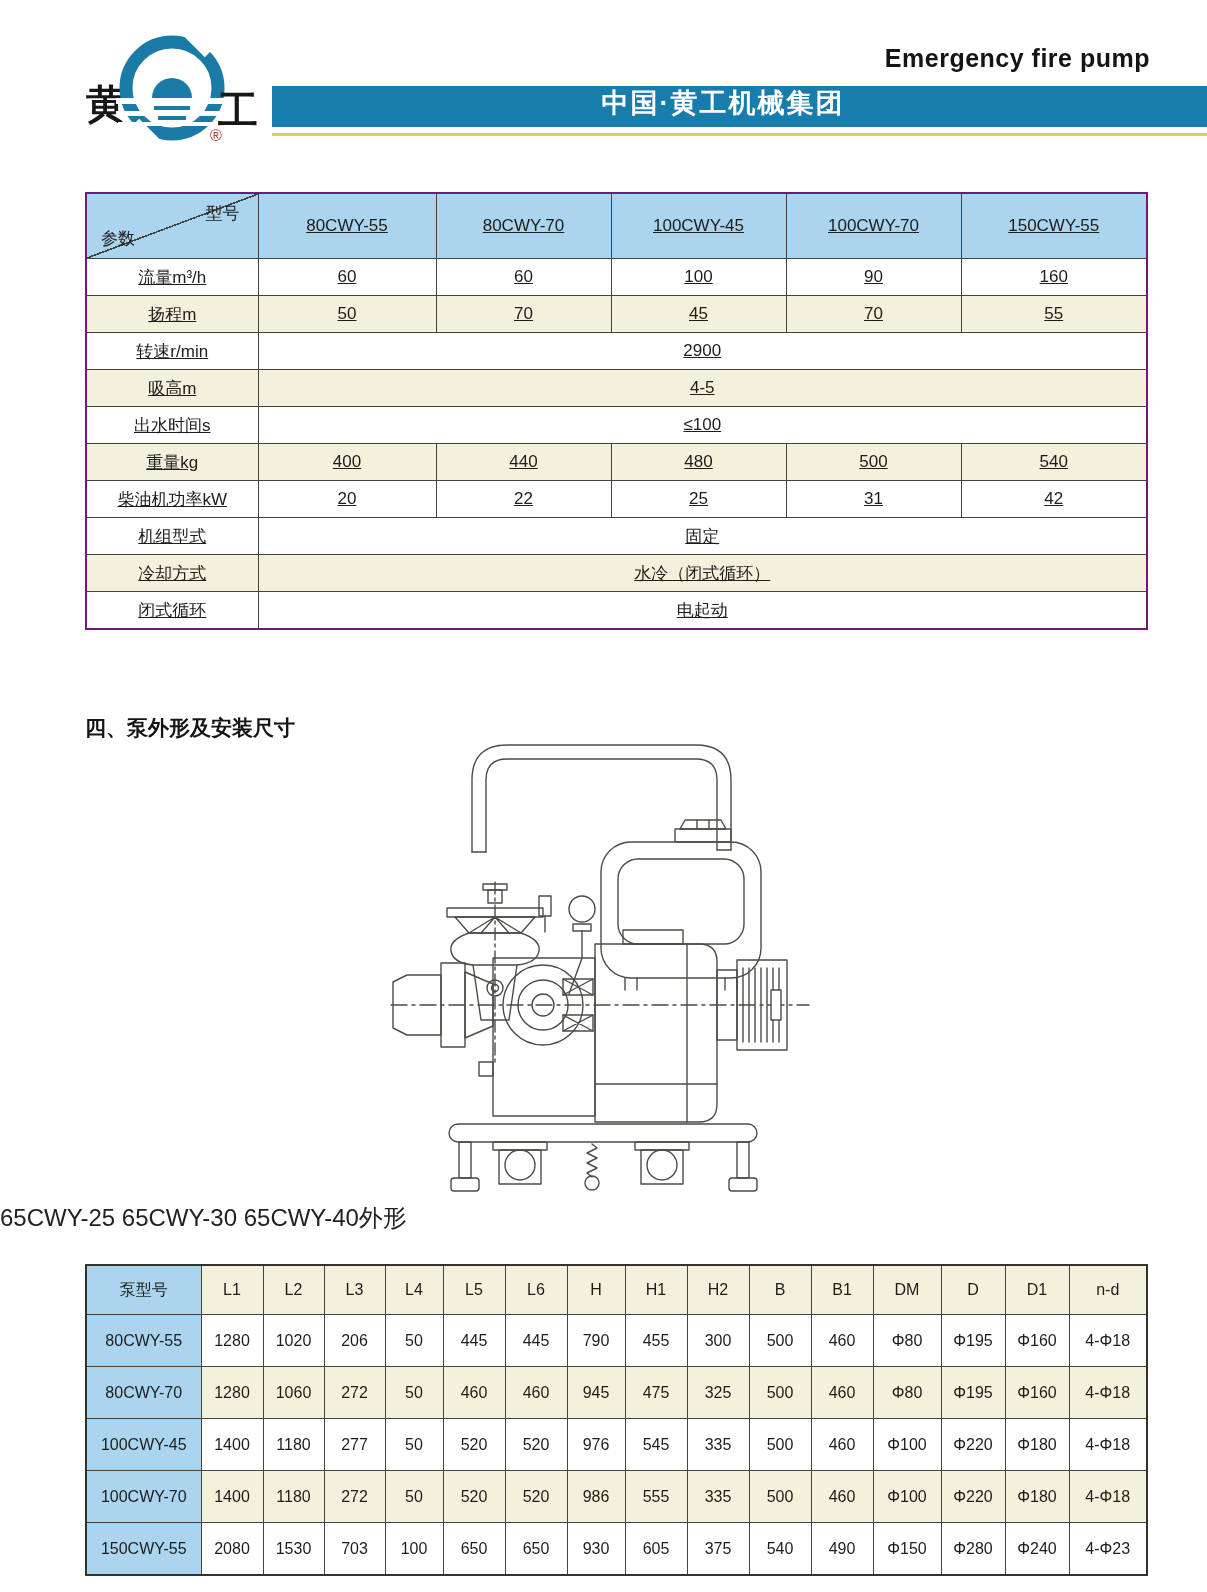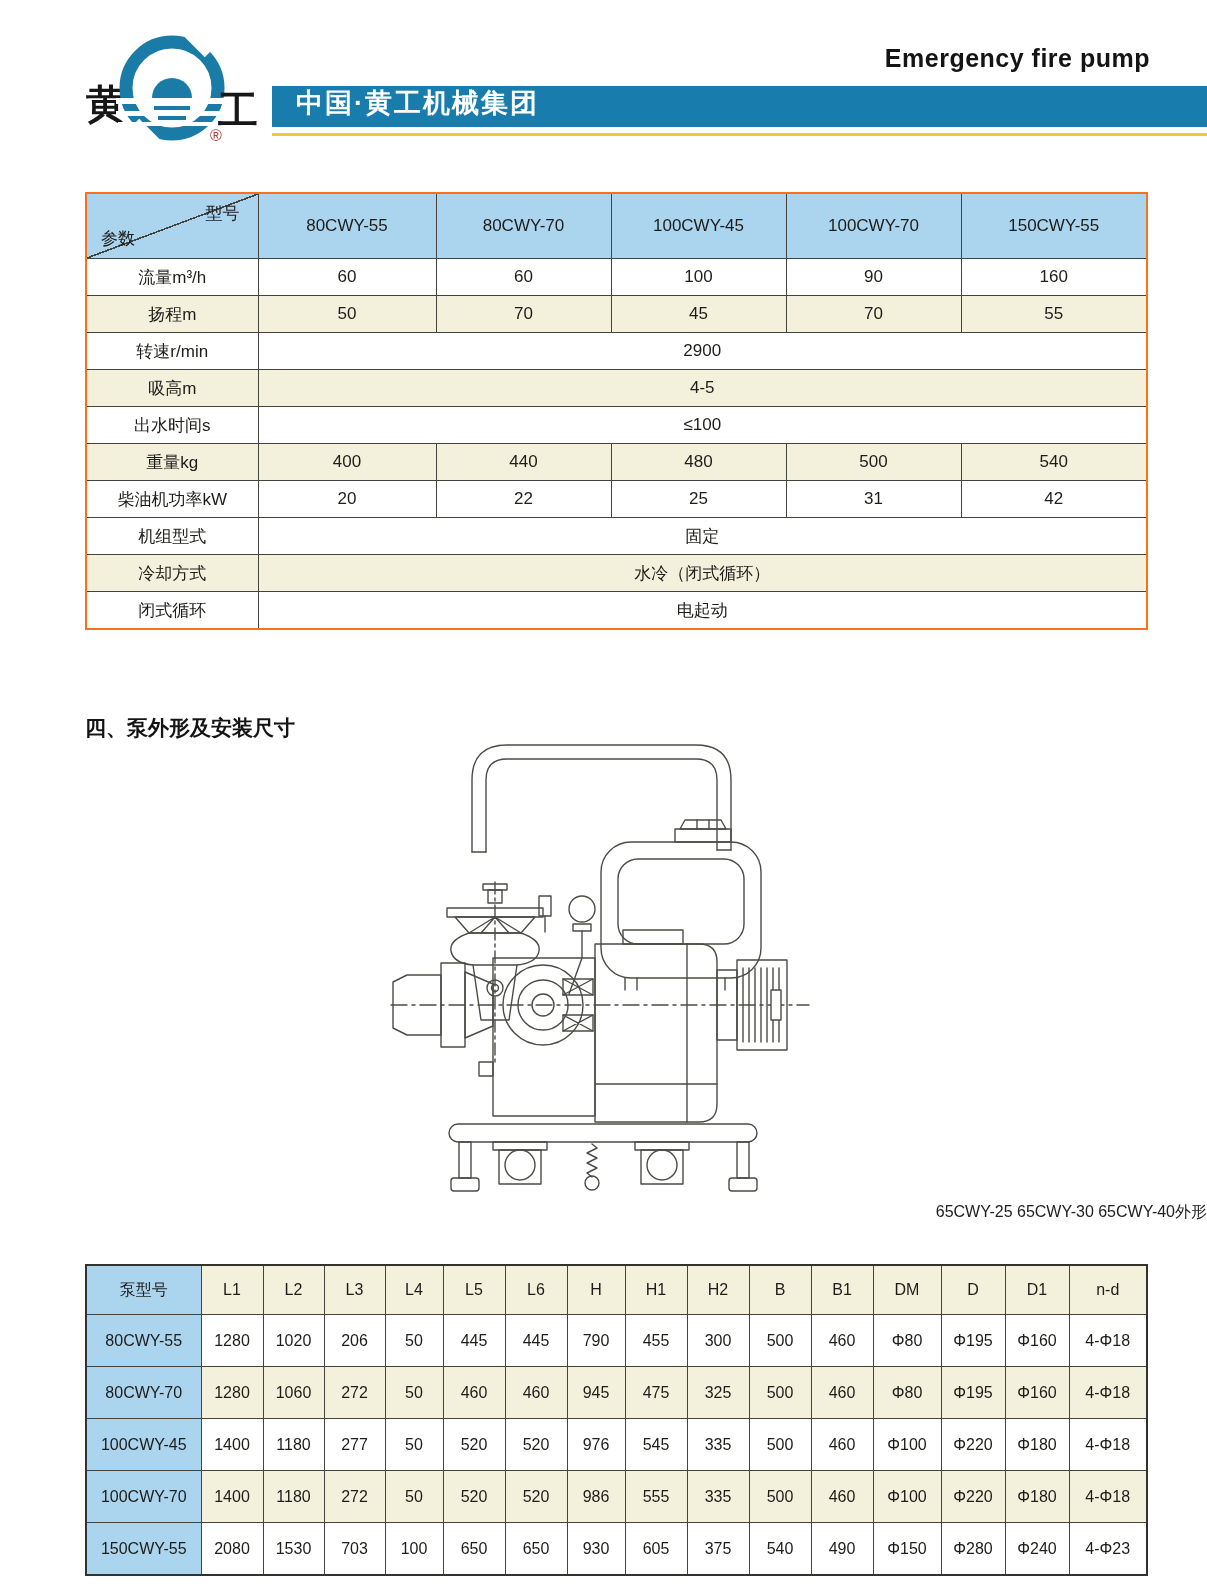--- a/index.html
+++ b/index.html
@@ -6,50 +6,50 @@
   .page{
     position:relative;width:1207px;height:1592px;background:#fff;
     font-family:"Liberation Sans","DejaVu Sans",sans-serif;color:#1d1d1a;overflow:hidden;
   }
   
   .logo{position:absolute;left:60px;top:28px;width:230px;height:120px;}
   .title-en{position:absolute;top:44px;right:57px;font-size:25px;font-weight:bold;color:#141414;letter-spacing:0.5px;}
   .brand-bar{
     position:absolute;left:272px;top:86px;right:0;height:41px;
     background:var(--bar-blue,#187CAC);
-    display:flex;align-items:center;justify-content:flex-start;
+    display:flex;align-items:center;justify-content:center;
     box-sizing:border-box;padding:0 57px 8px 24px;
   }
   .brand-bar .left{color:#fff;font-size:27px;font-weight:bold;letter-spacing:2px;}
   .brand-bar .right{color:#fff;font-size:28px;font-weight:bold;letter-spacing:3px;}
   .yellow-rule{position:absolute;left:272px;right:0;top:133px;height:3px;background:var(--accent-yellow,#E3CF45);}
   
   table{border-collapse:collapse;table-layout:fixed;}
   .spec-table{position:absolute;left:85px;top:192px;width:1061px;font-size:17px;}
   .spec-table th,.spec-table td{border:1px solid var(--border-col,#44443E);text-align:center;vertical-align:middle;padding:0;}
-  .spec-table{border:2px solid #f97316;}
+  .spec-table{border:2px solid #701a75;text-decoration:underline;}
   .spec-table thead th{height:64px;background:var(--hdr-blue,#ABD4EE);font-weight:normal;}
   .spec-table tbody td{height:36px;}
   .row-even{background:#ffffff;}
   .row-odd{background:var(--row-cream,#F3F0DC);}
   .corner{position:relative;
     background:
       linear-gradient(to bottom right,
         rgba(0,0,0,0) calc(50% - 0.8px),
         var(--border-col,#44443E) calc(50% - 0.8px),
         var(--border-col,#44443E) calc(50% + 0.8px),
         rgba(0,0,0,0) calc(50% + 0.8px)),
       var(--hdr-blue,#ABD4EE) !important;
   }
   .corner .c-top{position:absolute;top:8px;right:18px;}
   .corner .c-bot{position:absolute;bottom:8px;left:14px;}
   
   .section-title{position:absolute;left:85px;top:714px;margin:0;font-size:21px;font-weight:bold;color:#141414;}
   .pump-drawing{position:absolute;left:385px;top:732px;width:430px;height:460px;}
-  .drawing-caption{position:absolute;left:0;right:0;top:1202px;text-align:right;font-size:16px;color:#222;}
+  .drawing-caption{position:absolute;left:0;right:0;top:1202px;text-align:left;font-size:24px;color:#222;}
   
   .dim-table{position:absolute;left:85px;top:1264px;width:1061px;font-size:16px;border:2px solid #33332e;}
   .dim-table th,.dim-table td{border:1px solid var(--border-col,#44443E);text-align:center;vertical-align:middle;padding:0;}
   .dim-table thead th{height:48px;background:var(--row-cream,#F3F0DC);font-weight:normal;}
   .dim-table tbody td{height:51px;}
   .model-col{background:var(--hdr-blue,#ABD4EE) !important;}
 </style>
 </head>
 <body>
 

